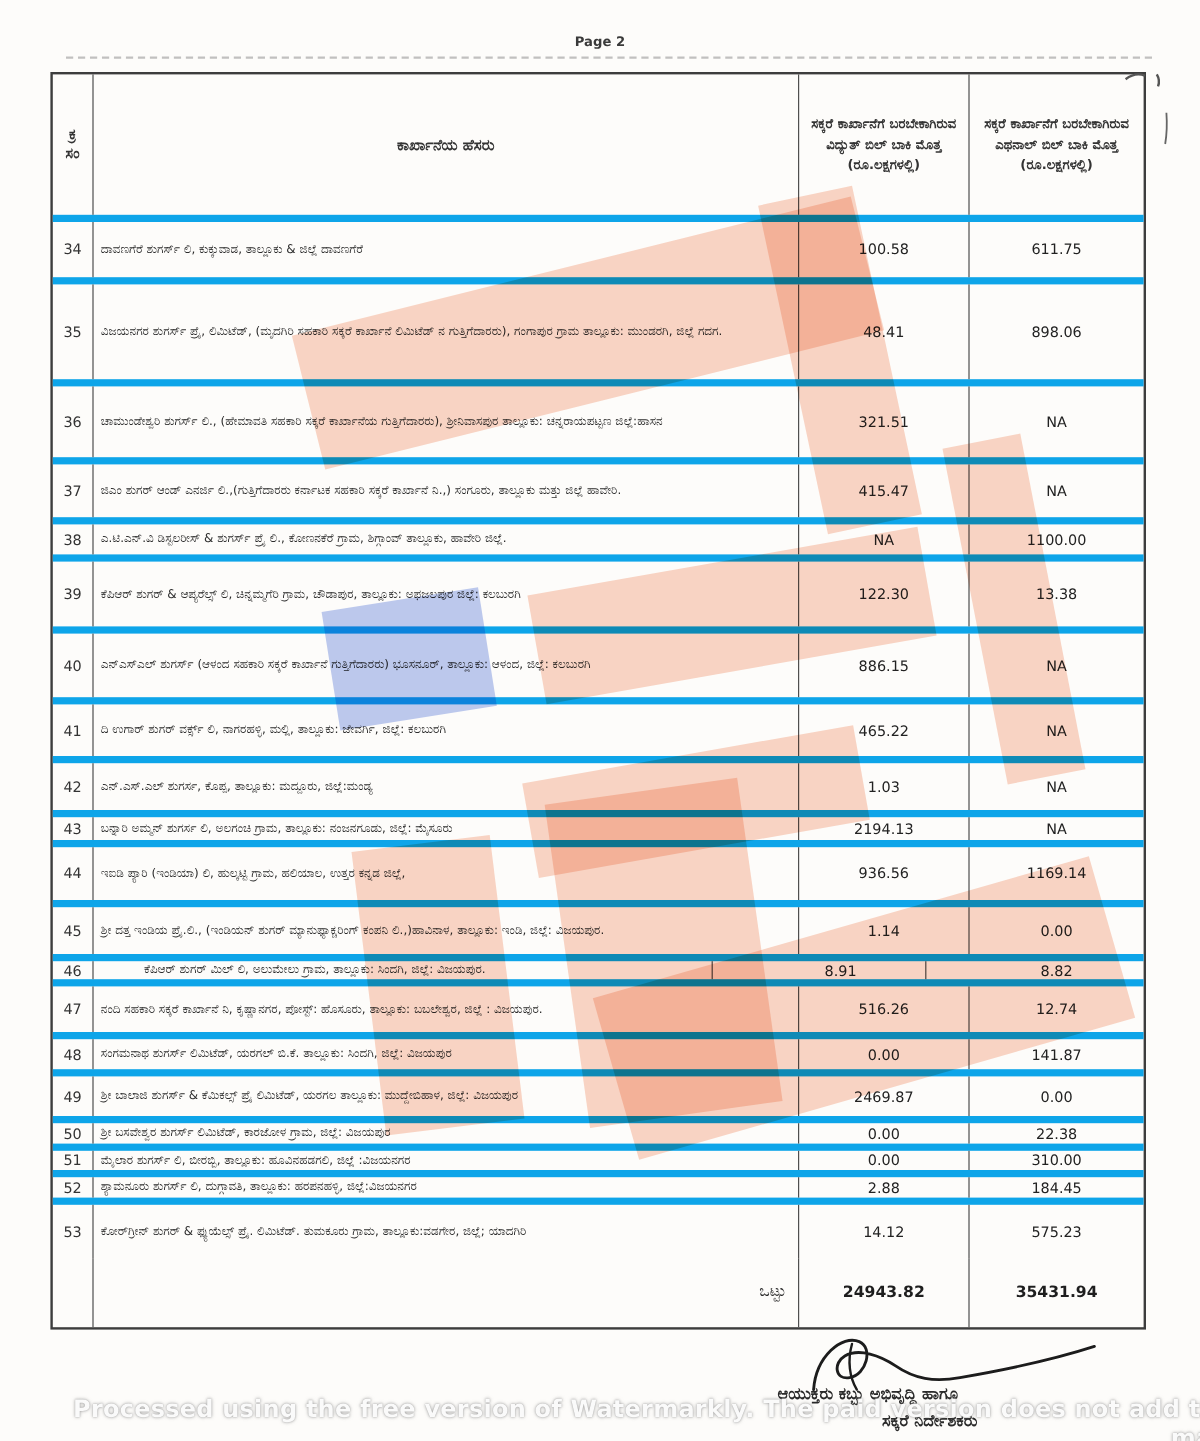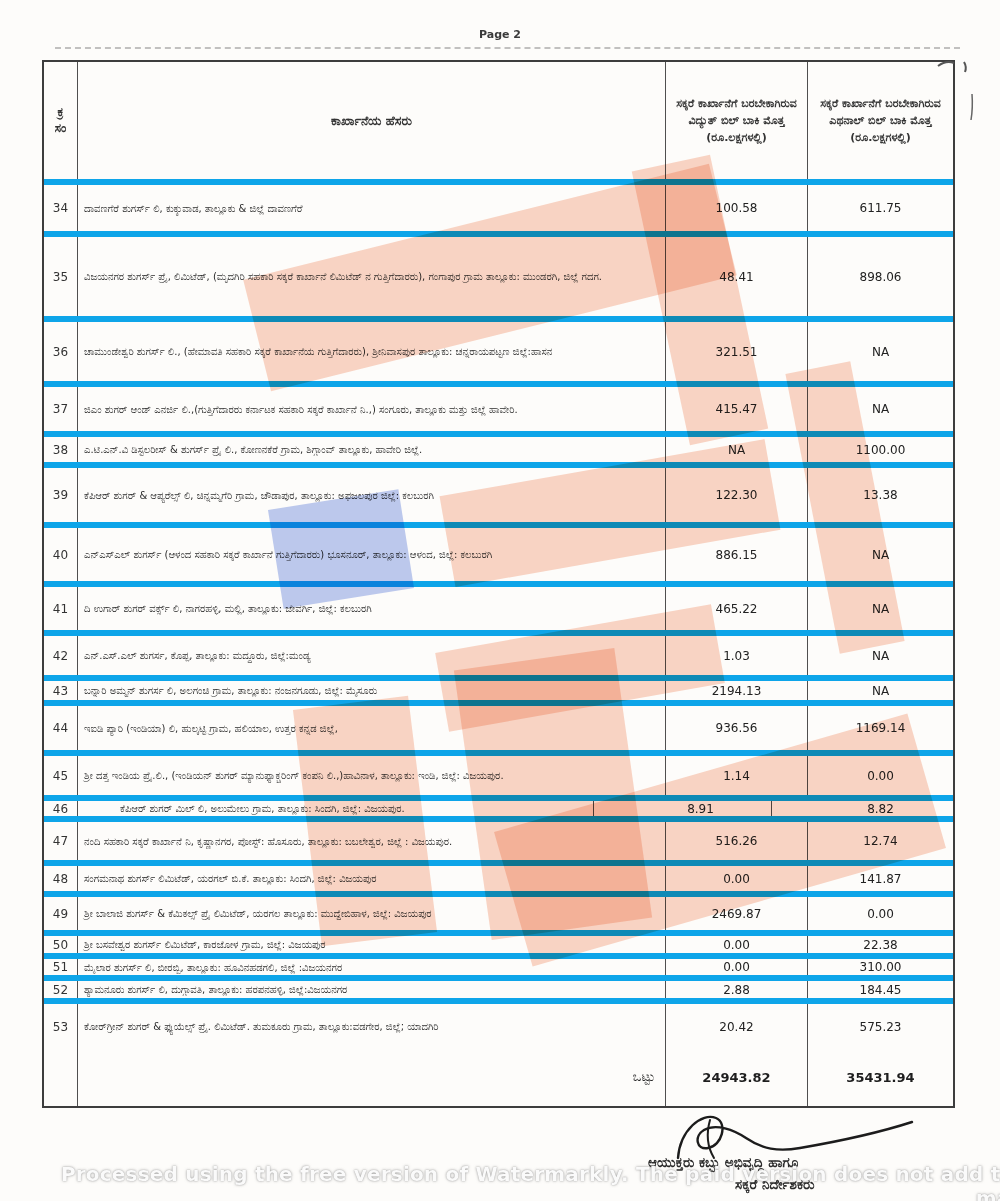--- a/index.html
+++ b/index.html
@@ -215,21 +215,21 @@
         </div>
         <div class="t-row" style="height: 23px;">
           <div class="cell c-sl">52</div>
           <div class="cell c-name">ಶ್ಯಾಮನೂರು ಶುಗರ್ಸ್ ಲಿ, ದುಗ್ಗಾವತಿ, ತಾಲ್ಲೂಕು: ಹರಪನಹಳ್ಳಿ, ಜಿಲ್ಲೆ:ವಿಜಯನಗರ</div>
           <div class="cell c-num">2.88</div>
           <div class="cell c-num">184.45</div>
         </div>
         <div class="t-row" style="height: 45px;">
           <div class="cell c-sl">53</div>
           <div class="cell c-name">ಕೋರ್‌ಗ್ರೀನ್ ಶುಗರ್ &amp; ಫ್ಯುಯೆಲ್ಸ್ ಪ್ರೈ. ಲಿಮಿಟೆಡ್. ತುಮಕೂರು ಗ್ರಾಮ, ತಾಲ್ಲೂಕು:ವಡಗೇರ, ಜಿಲ್ಲೆ; ಯಾದಗಿರಿ</div>
-          <div class="cell c-num">20.42</div>
+          <div class="cell c-num">14.12</div>
           <div class="cell c-num">575.23</div>
         </div>
       </div>
 
     <div class="t-row t-total">
       <div class="cell c-sl"></div>
       <div class="cell c-name">ಒಟ್ಟು</div>
       <div class="cell c-num">24943.82</div>
       <div class="cell c-num">35431.94</div>
     </div>

